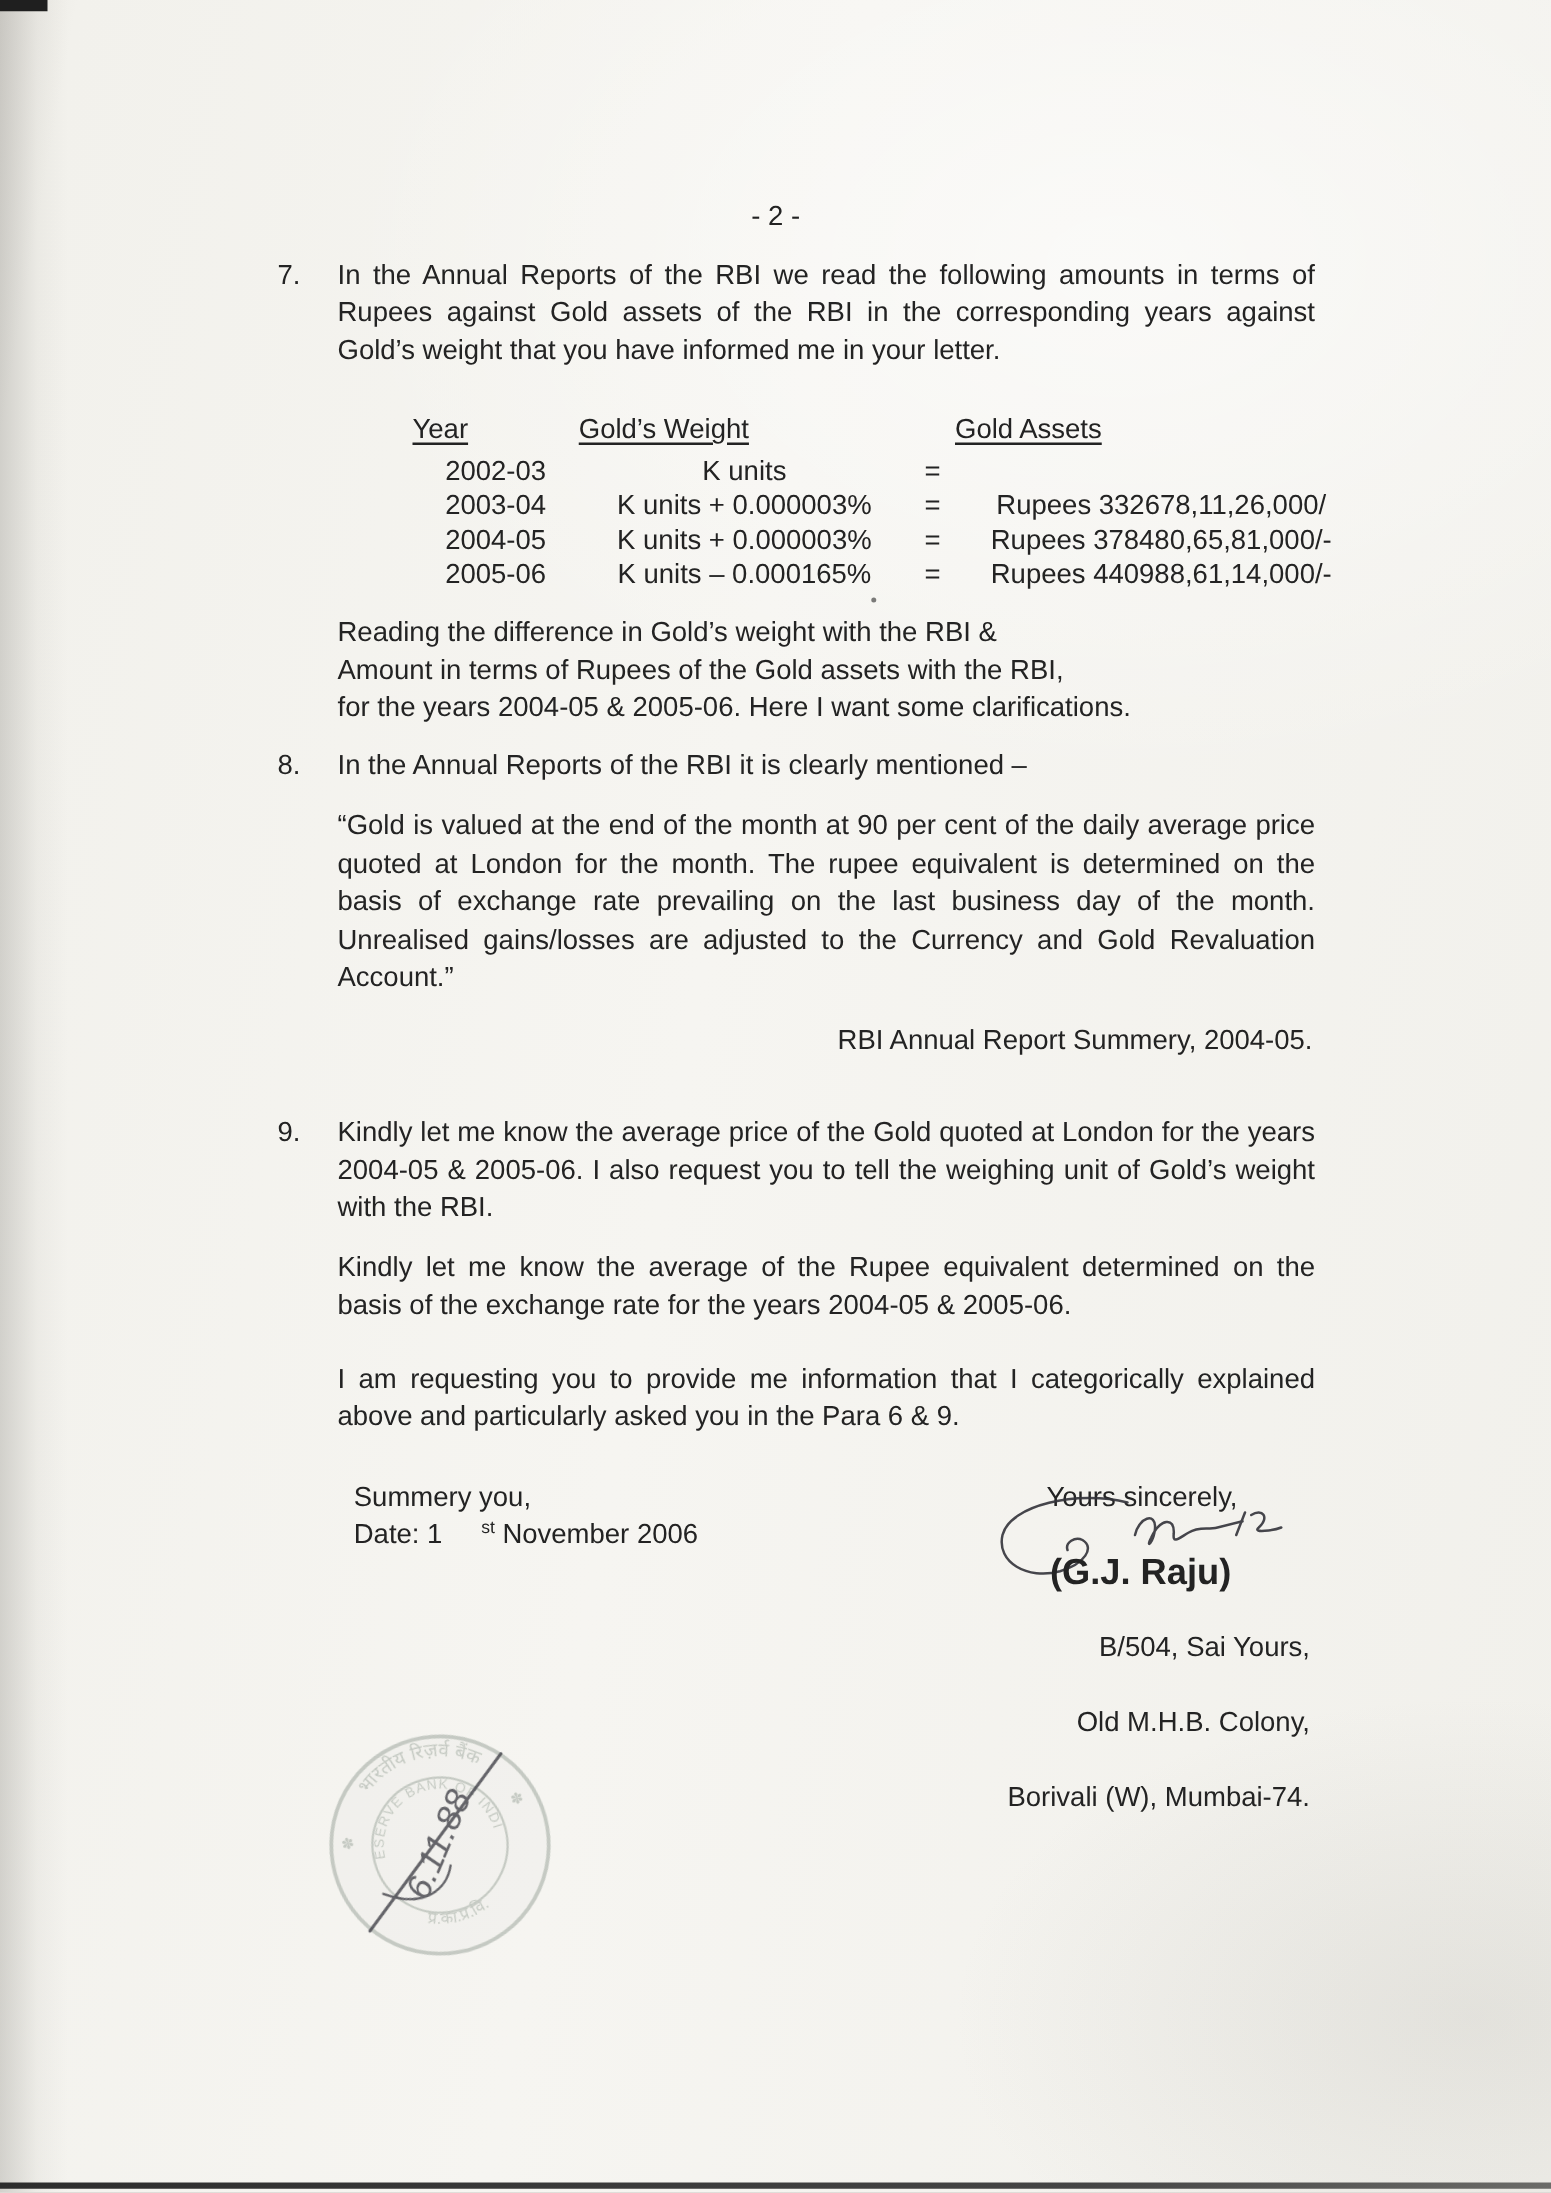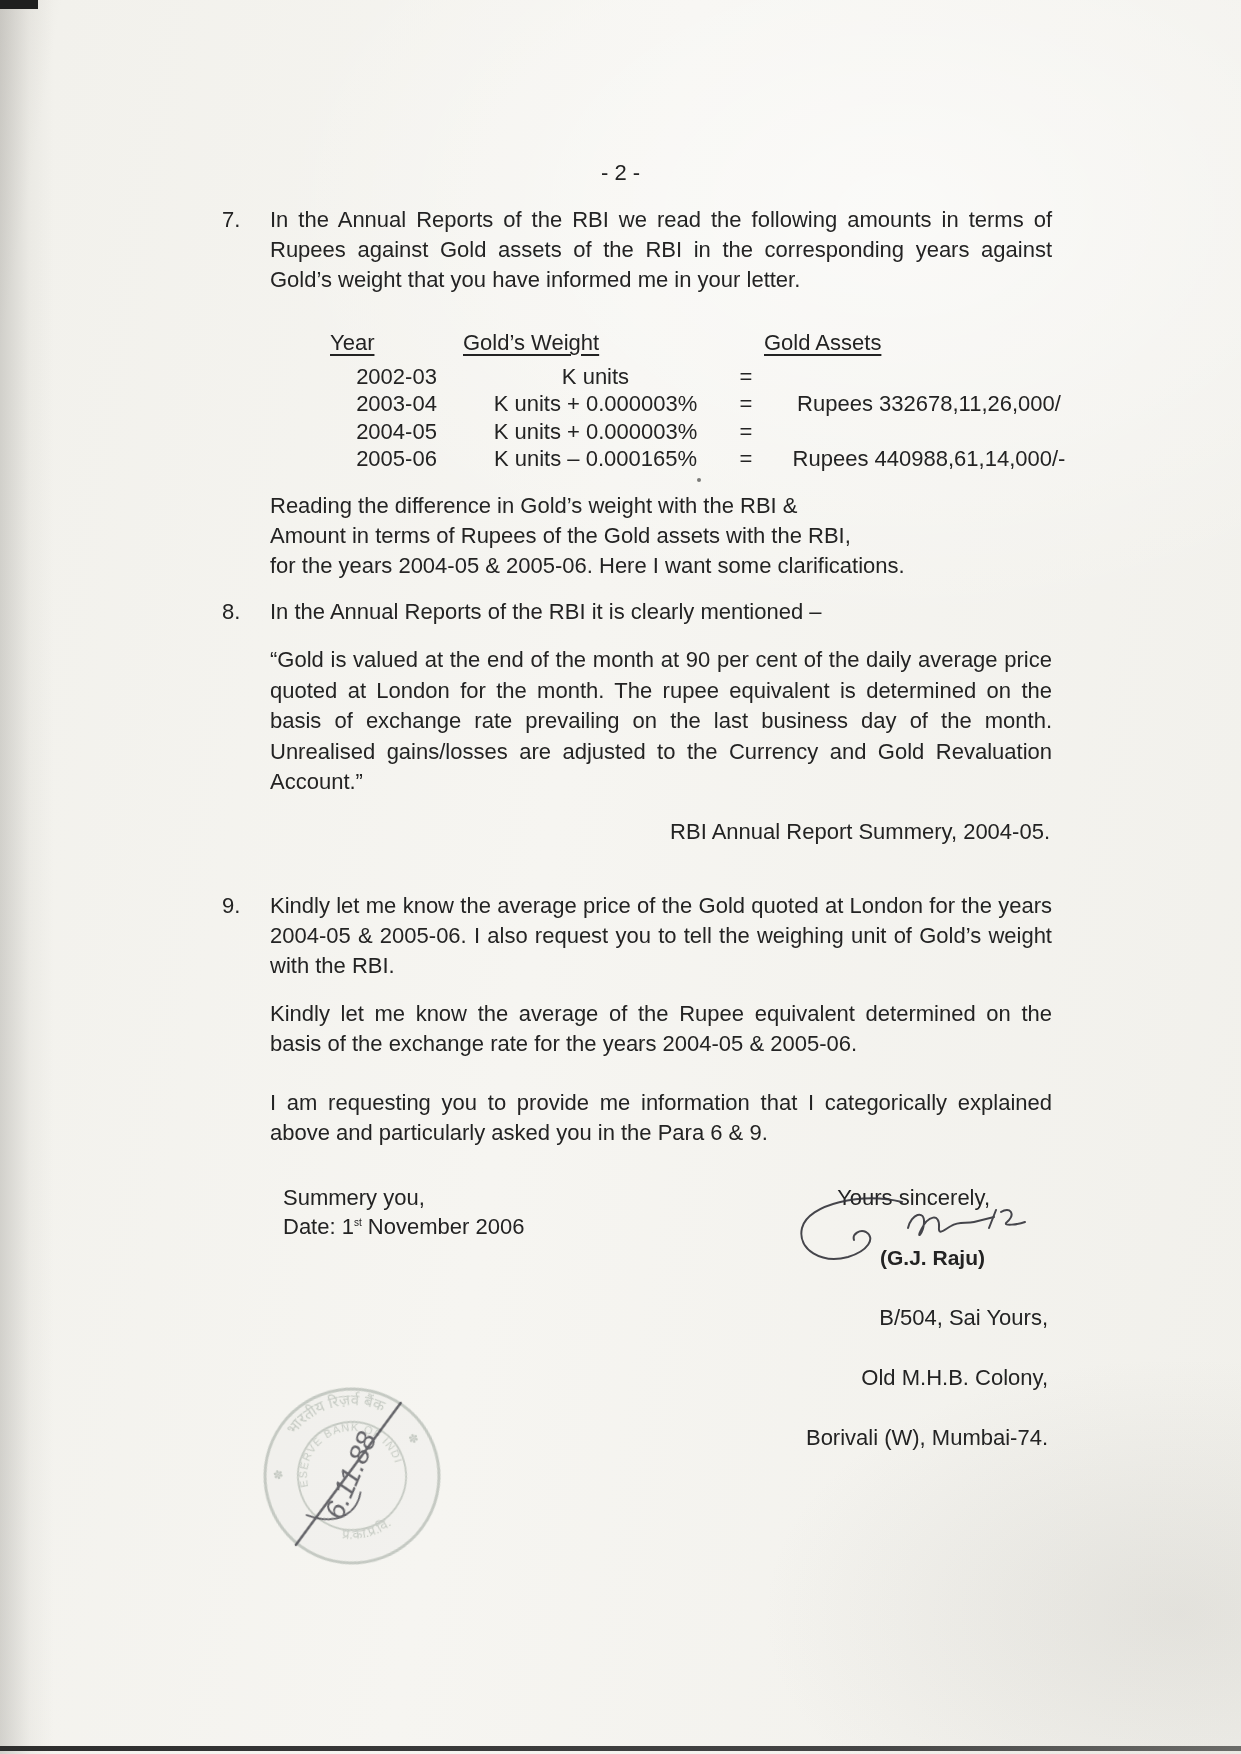--- a/index.html
+++ b/index.html
@@ -38,21 +38,21 @@
   .trow{display:grid;grid-template-columns:133px 265px 36px 330px;height:27.6px;line-height:27.6px;text-align:center;}
   .thead{margin-bottom:6px;}
   .thead .hd{text-decoration:underline;text-underline-offset:4px;text-decoration-thickness:1.8px;justify-self:start;}
   .cell{white-space:nowrap;}
   .stray-dot{position:absolute;width:4px;height:4px;border-radius:50%;background:#7a7a78;left:697px;top:478px;}
 
   
   .sig-svg{position:absolute;left:792px;top:1196px;}
   .stamp-wrap{position:absolute;left:256px;top:1380px;width:192px;height:192px;transform:rotate(-15deg);}
   .stamp-wrap svg{filter:blur(0.6px);}
-  sup{font-size:10px;line-height:0;}
+  sup{font-size:14px;line-height:0;margin-left:31px;}
 </style>
 </head>
 <body>
 
 <div class="page">
 
   <div class="edge-left"></div>
   <div class="corner-mark"></div>
 
   <div class="t center" style="top:158px;">- 2 -</div>
@@ -75,20 +75,21 @@
     <div class="trow">
       <span class="cell">2003-04</span>
       <span class="cell">K units + 0.000003%</span>
       <span class="cell">=</span>
       <span class="cell">Rupees 332678,11,26,000/</span>
     </div>
     <div class="trow">
       <span class="cell">2004-05</span>
       <span class="cell">K units + 0.000003%</span>
       <span class="cell">=</span>
+      <span class="cell">Rupees 378480,65,81,000/-</span>
     </div>
     <div class="trow">
       <span class="cell">2005-06</span>
       <span class="cell">K units – 0.000165%</span>
       <span class="cell">=</span>
       <span class="cell">Rupees 440988,61,14,000/-</span>
     </div>
   </div>
   <div class="stray-dot"></div>
 
@@ -120,21 +121,21 @@
   <div class="t right" style="right:251px;top:1183px;">Yours sincerely,</div>
 
   <svg class="sig-svg" width="260" height="72" viewBox="0 0 260 72">
     <g fill="none" stroke="#33333a" stroke-width="2" stroke-linecap="round" opacity="0.9">
       <path d="M110,6 C70,-4 16,8 10,32 C5,54 30,68 56,61 C76,55 84,42 74,36 C68,33 60,38 62,44"></path>
       <path d="M116,32 c3,-14 17,-19 16,-5 c-1,11 -8,17 -3,7 c7,-15 19,-17 18,-3 c-1,9 5,3 12,-1 c8,-5 15,-2 23,-4 l20,-5"></path>
       <path d="M204,14 l-7,18 m12,-16 c9,-6 15,2 6,10 c-6,5 13,2 18,0"></path>
     </g>
   </svg>
 
-  <div class="t bold" style="right:256px;top:1243px;font-size:21px;">(G.J. Raju)</div>
+  <div class="t bold" style="right:256px;top:1243px;font-size:29px;">(G.J. Raju)</div>
 
   <div class="t right pre" style="right:193px;top:1273px;">
     <div>B/504, Sai Yours,</div>
     <div>Old  M.H.B. Colony,</div>
     <div>Borivali (W), Mumbai-74.</div>
   </div>
 
   <div class="stamp-wrap">
     <svg width="192" height="192" viewBox="0 0 192 192">
       <defs>

